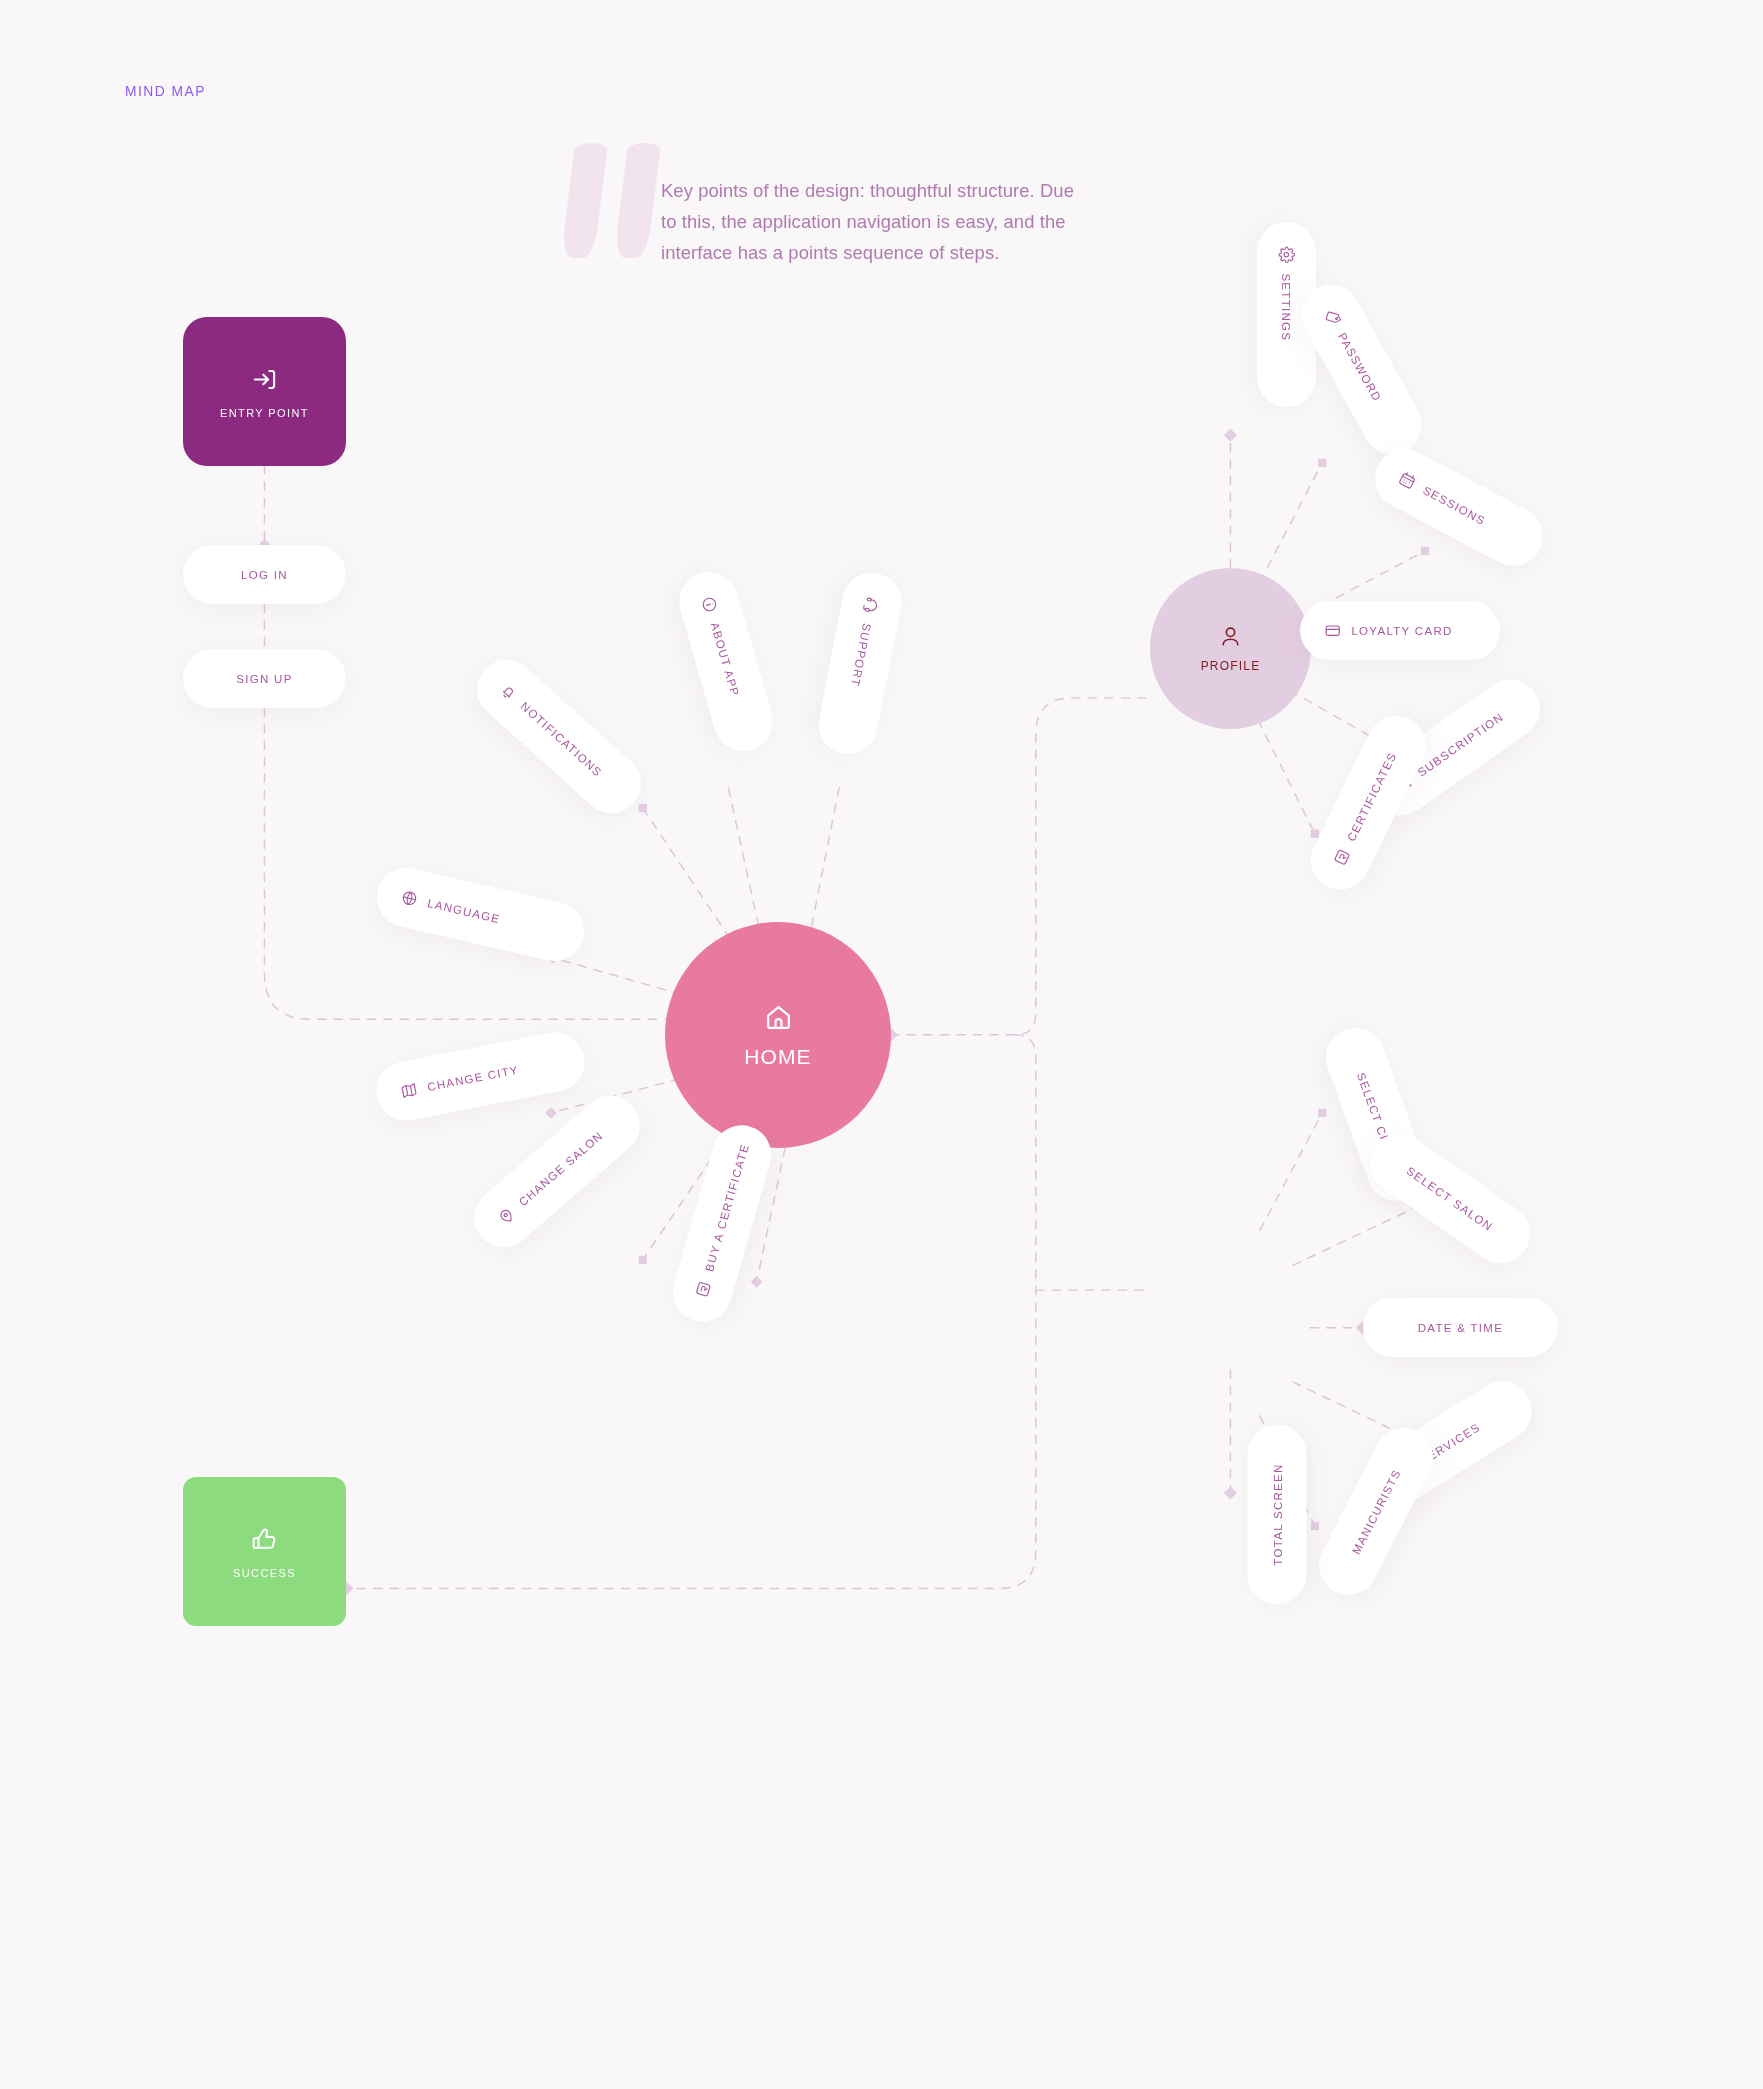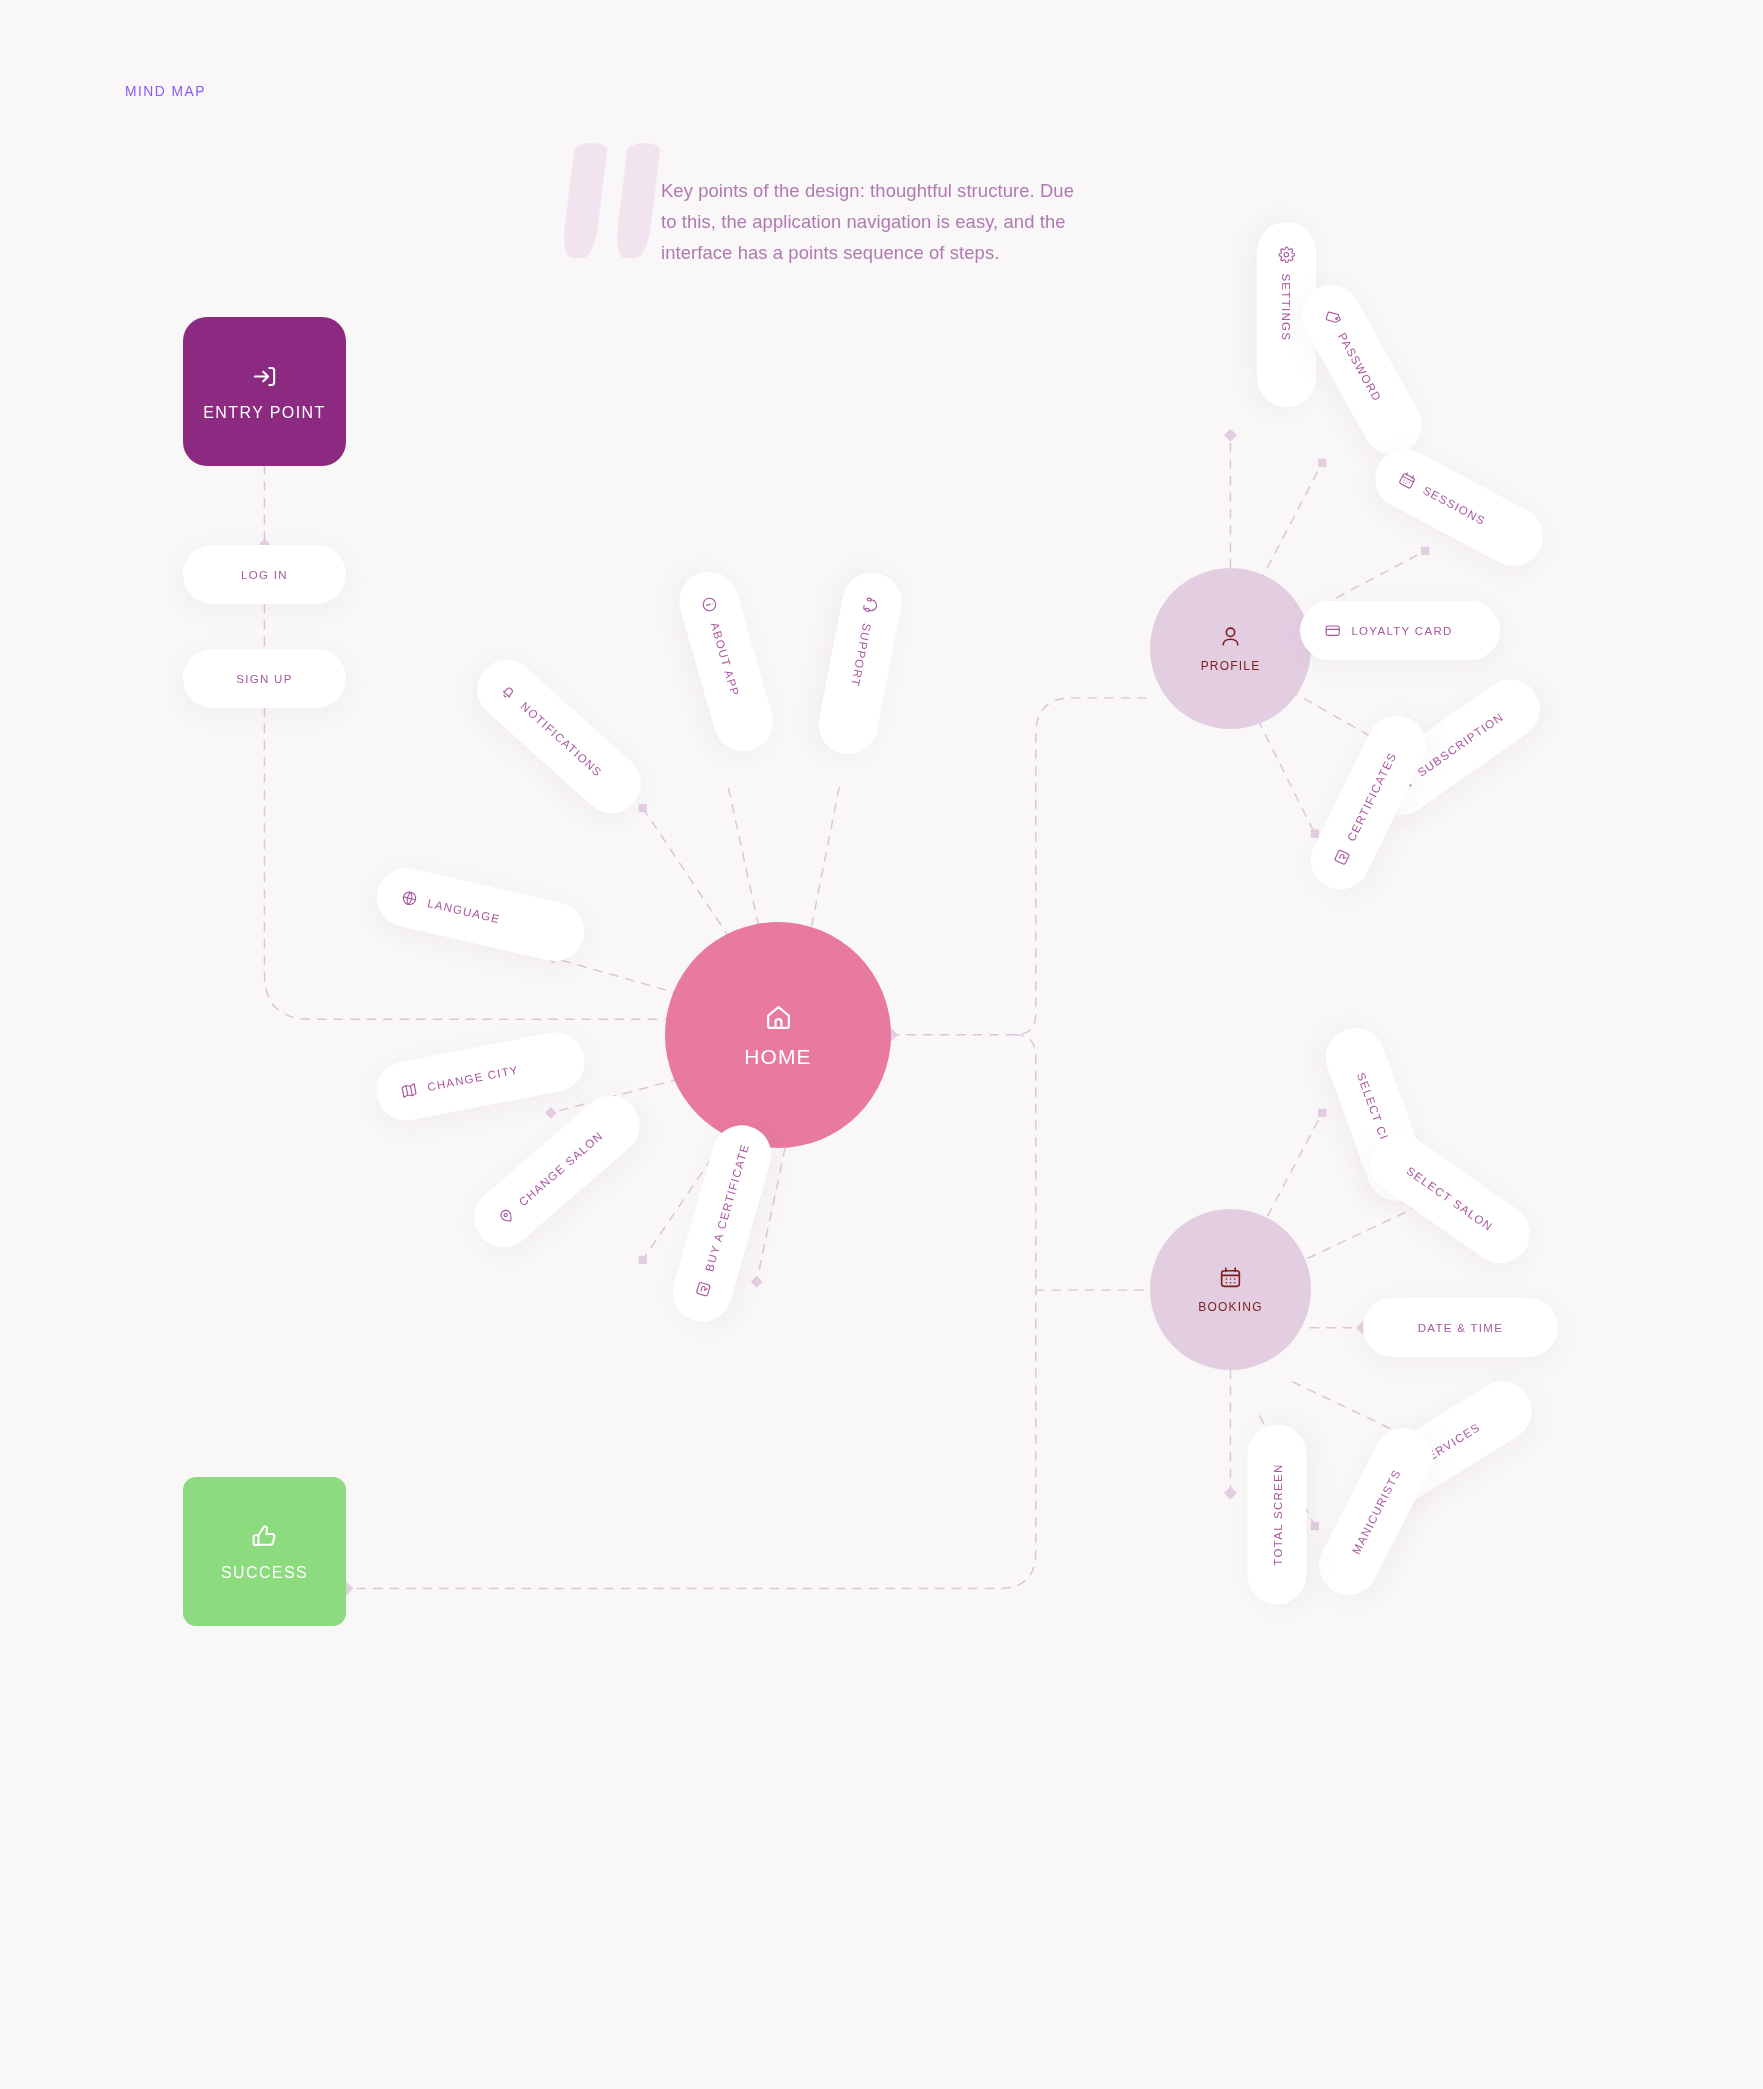--- a/index.html
+++ b/index.html
@@ -42,21 +42,21 @@
 
   
   .sq-node{
     position:absolute;width:163px;height:149px;
     border-radius:24px;
     display:flex;flex-direction:column;
     align-items:center;justify-content:center;
     color:#fff;
   }
   .sq-node .nlabel{
-    font-size:16px;letter-spacing:1.4px;margin-top:13px;
+    font-size:11px;letter-spacing:1.4px;margin-top:13px;
   }
   .sq-node .nicon{width:29px;height:29px;display:block;}
 
   #entry-point{left:183px;top:317px;background:#8b2a80;}
   #success-node{left:183px;top:1477px;background:#8ddb7f;border-radius:13px;}
 
   
   .hub{
     position:absolute;border-radius:50%;
     display:flex;flex-direction:column;
@@ -282,28 +282,20 @@
   </div>
 
   <div class="hub sub" id="profile-hub">
     <svg class="hicon" viewBox="0 0 24 24">
       <circle class="ico" cx="12" cy="8" r="4"></circle>
       <path class="ico" d="M5 20c0-3.3 3.1-5.4 7-5.4s7 2.1 7 5.4"></path>
     </svg>
     <div class="hlabel">PROFILE</div>
   </div>
 
-  <div class="hub sub" id="booking-hub">
-    <svg class="hicon" viewBox="0 0 24 24">
-      <rect class="ico" x="3.5" y="5.5" width="17" height="15" rx="2.4"></rect>
-      <path class="ico" d="M3.5 10h17M7.5 3v3.2M16.5 3v3.2"></path>
-      <path class="ico" d="M8 13.5h.01M12 13.5h.01M16 13.5h.01M8 17h.01M12 17h.01M16 17h.01"></path>
-    </svg>
-    <div class="hlabel">BOOKING</div>
-  </div>
 
   <div class="pill r" id="pill-notifications">
     <svg class="picon" viewBox="0 0 24 24">
       <path class="ico" d="M6.5 17c.9-1 1.3-2.2 1.3-3.6v-2.1a4.2 4.2 0 0 1 8.4 0v2.1c0 1.4.4 2.6 1.3 3.6z"></path>
       <path class="ico" d="M10.2 19.8a2 2 0 0 0 3.6 0"></path>
     </svg>
     <span class="ptext">NOTIFICATIONS</span>
   </div>
 
   <div class="pill r" id="pill-aboutapp">

